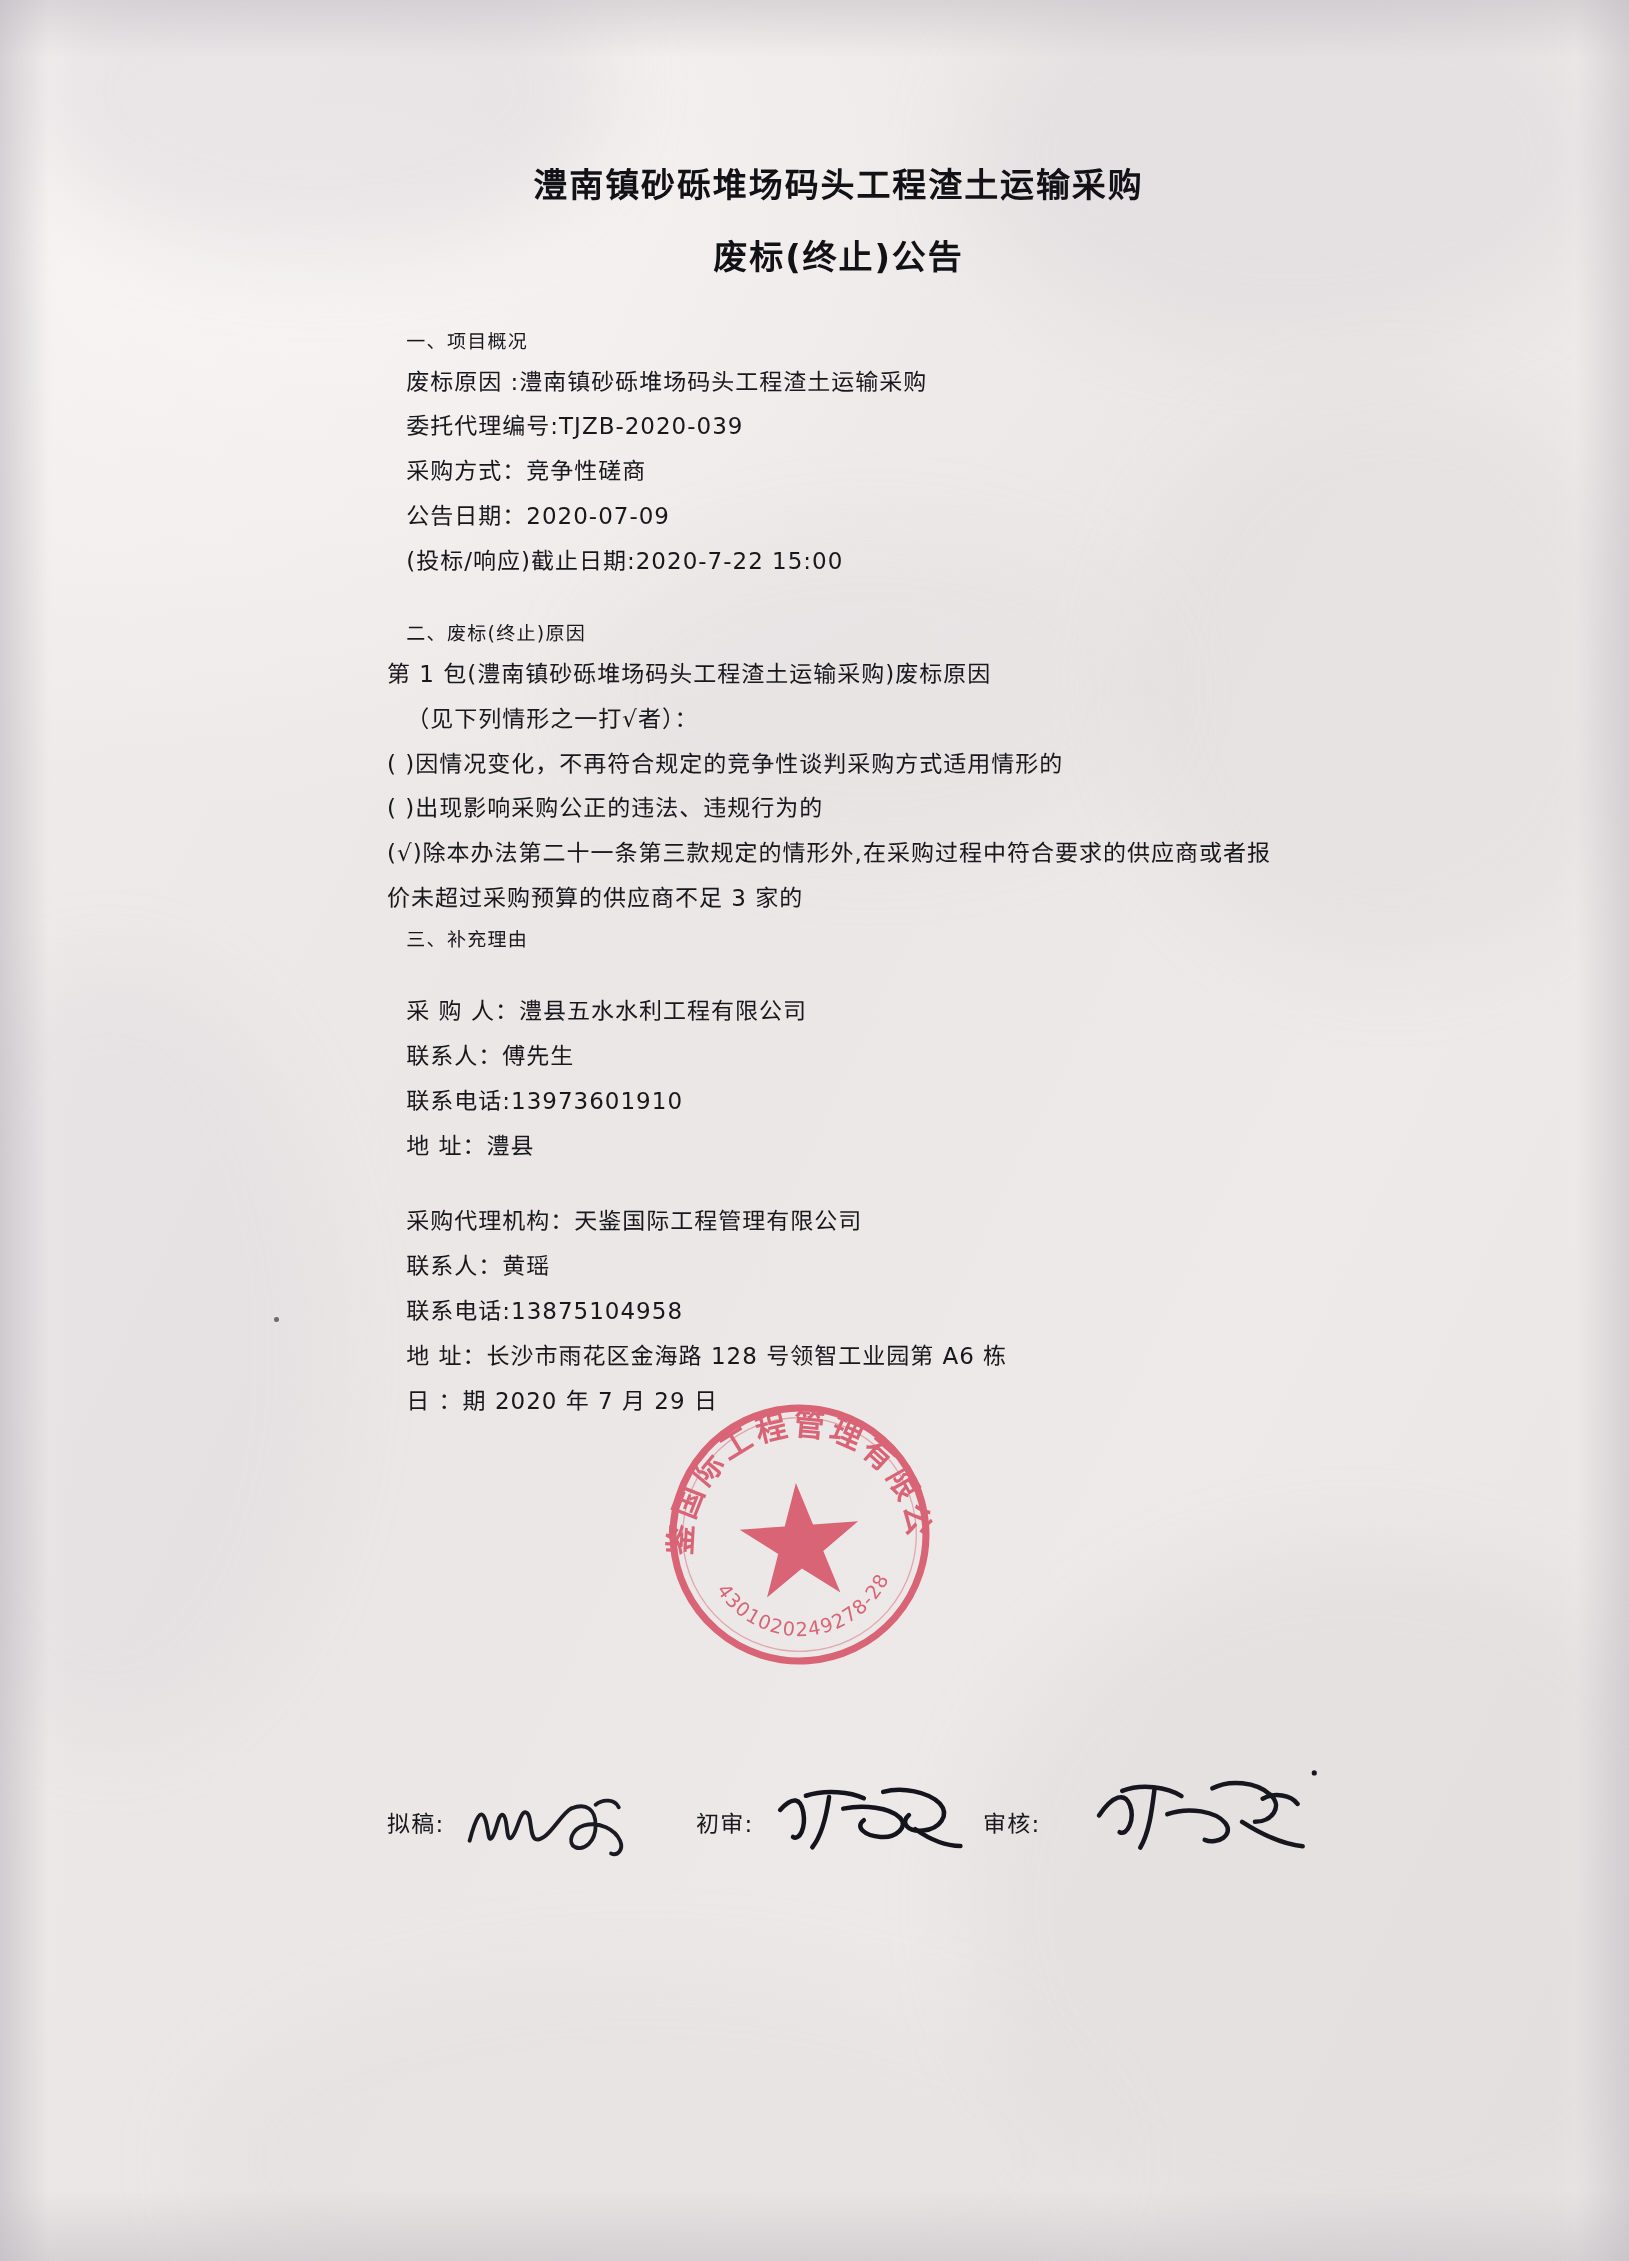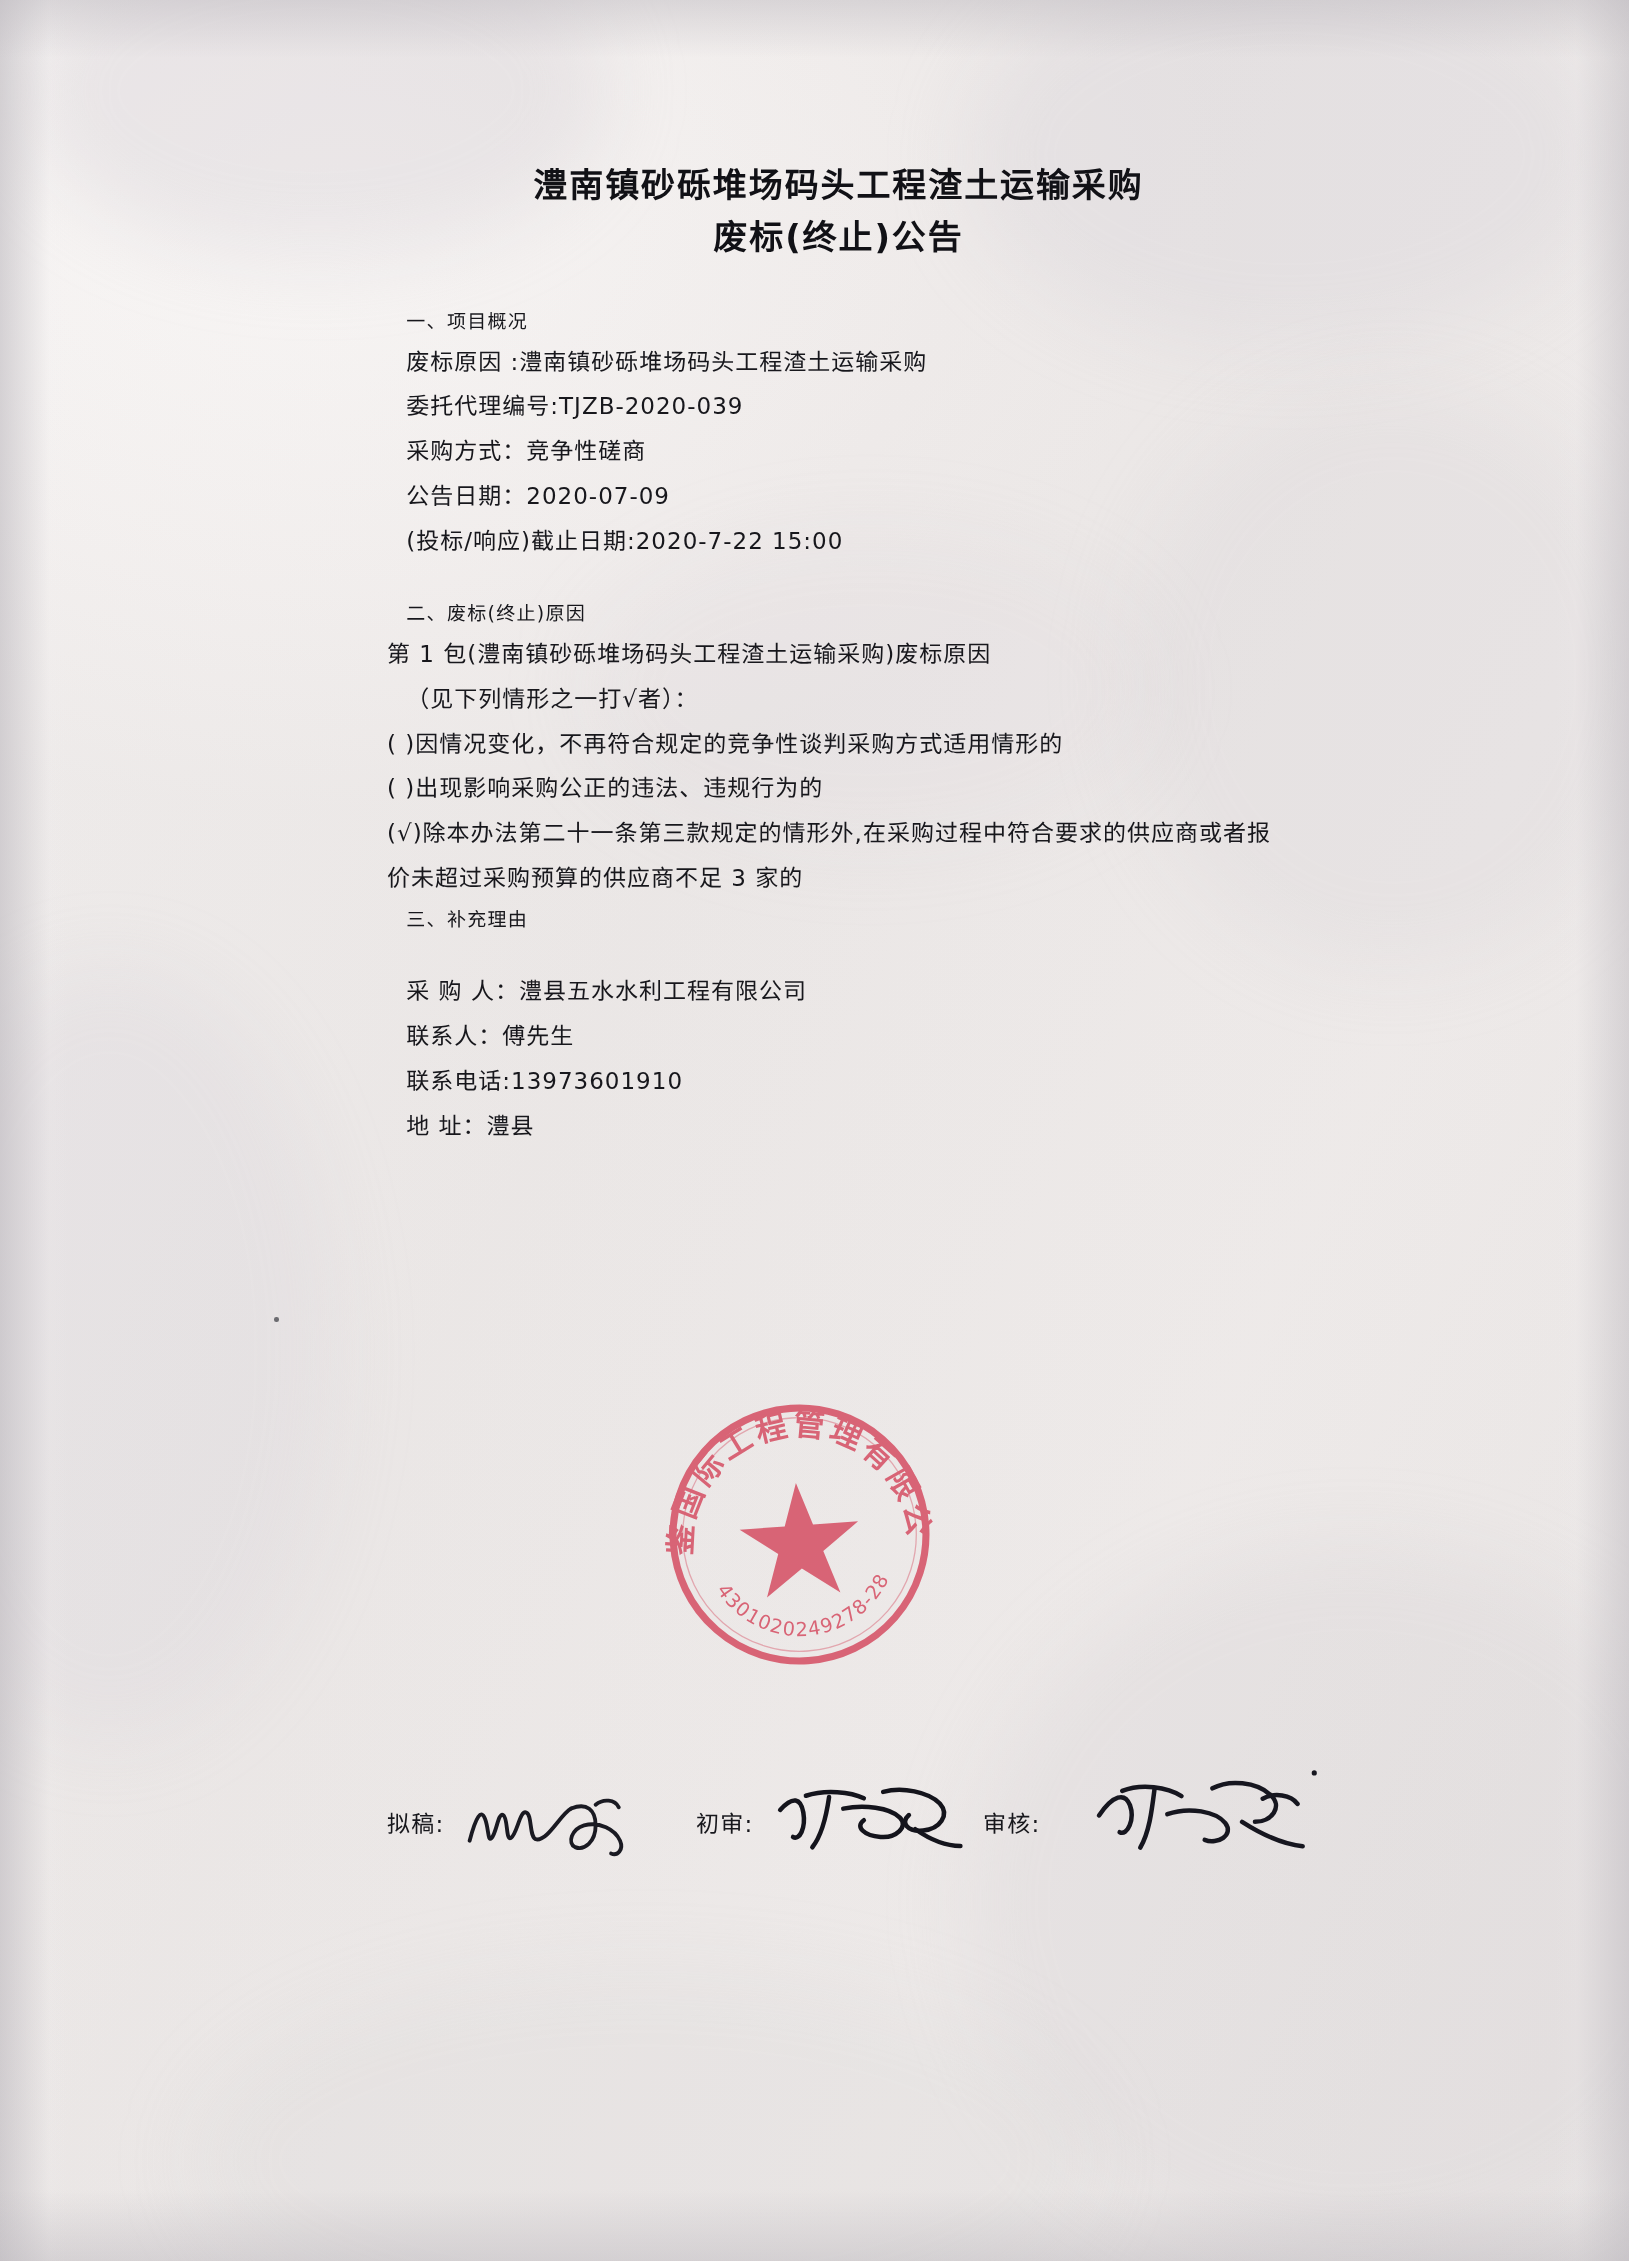--- a/index.html
+++ b/index.html
@@ -55,21 +55,21 @@
   }
 
   .title-line {
     font-size: 34px;
     font-weight: bold;
     letter-spacing: 1.9px;
     text-align: center;
     line-height: 1.45;
     color: #111116;
   }
-  .title-line.second { margin-top: 3px; }
+  .title-line.second { margin-top: 23px; }
 
   .section-head {
     font-size: 19px;
     line-height: 1.95;
     letter-spacing: 1.3px;
     color: #17171c;
     margin-left: 19.3px;
   }
   .para {
     font-size: 23px;
@@ -157,20 +157,27 @@
 
     <div class="block">
       <div class="para indent">采 购 人：澧县五水水利工程有限公司</div>
       <div class="para indent">联系人：傅先生</div>
       <div class="para indent">联系电话:13973601910</div>
       <div class="para indent">地 址：澧县</div>
     </div>
 
     <div class="gap-m"></div>
 
+    <div class="block">
+      <div class="para indent">采购代理机构：天鉴国际工程管理有限公司</div>
+      <div class="para indent">联系人：黄瑶</div>
+      <div class="para indent">联系电话:13875104958</div>
+      <div class="para indent">地 址：长沙市雨花区金海路 128 号领智工业园第 A6 栋</div>
+      <div class="para indent">日 ：期 2020 年 7 月 29 日</div>
+    </div>
   </div>
 
   <div id="seal">
     <svg width="271" height="271" viewBox="0 0 420 420" xmlns="http://www.w3.org/2000/svg">
       <g opacity="0.80" transform="rotate(-4 210 210)">
         <circle cx="210" cy="210" r="196" fill="none" stroke="#d4445a" stroke-width="11"></circle>
         <circle cx="210" cy="210" r="181" fill="none" stroke="#d4445a" stroke-width="2" opacity="0.5"></circle>
         <path id="sealTop" d="M 42 225 A 168 168 0 0 1 378 225" fill="none"></path>
         <text font-family="'DejaVu Sans','Liberation Sans',sans-serif" font-size="48" font-weight="bold" fill="#d4445a" letter-spacing="6">
           <textPath href="#sealTop" startOffset="50%" text-anchor="middle">天鉴国际工程管理有限公司</textPath>

